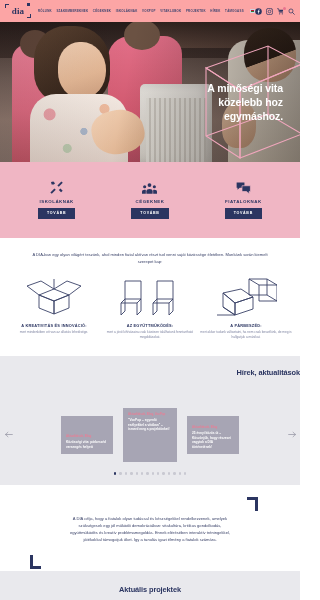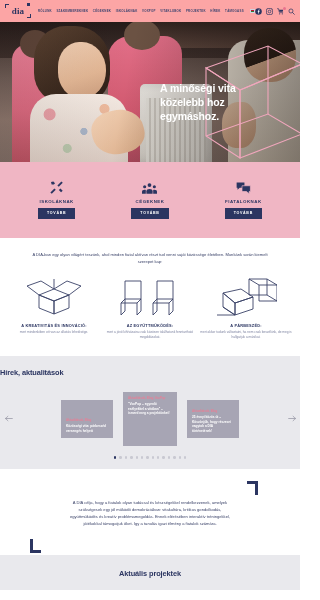--- a/index.html
+++ b/index.html
@@ -138,21 +138,21 @@
     background:linear-gradient(160deg,#eccbae,#cfa07e);
   }
   .ph-veil{
     position:absolute;inset:0;
     background:linear-gradient(100deg,rgba(20,14,12,.08) 0%,rgba(20,14,12,0) 42%,rgba(20,14,12,.30) 78%,rgba(20,14,12,.48) 100%);
   }
   
   .cube{position:absolute;right:-2px;top:18px;width:118px;height:120px;pointer-events:none;}
   .cube svg{display:block;}
   .hero-copy{
-    position:absolute;right:24px;top:60px;width:116px;z-index:3;
+    position:absolute;right:17px;top:60px;width:116px;z-index:3;text-align:right;
   }
   .hero-copy h1{
     font-size:10.5px;line-height:1.32;font-weight:700;color:#ffffff;letter-spacing:-.1px;
   }
 
   
   .pinkband{
     width:300px;height:76px;background:#f0b6c4;
     display:flex;align-items:center;justify-content:space-around;
     padding:6px 10px 8px;
@@ -194,22 +194,22 @@
   }
   .vtxt{
     font-size:3.2px;line-height:1.55;color:#7d83a0;text-align:center;margin-top:2.5px;
   }
 
   
   .news{
     width:300px;background:#e9e9ed;padding:12px 0 10px;position:relative;
   }
   .news h2{
-    text-align:left;font-size:7.4px;font-weight:700;color:#2b3561;letter-spacing:-.1px;
-    margin-bottom:12px;
+    text-align:right;font-size:7.4px;font-weight:700;color:#2b3561;letter-spacing:-.1px;
+    margin-bottom:28px;
   }
   .carousel{
     display:flex;align-items:center;justify-content:center;gap:10px;
     height:60px;position:relative;padding:0 16px;
   }
   .ncard{
     background:#a7a5b4;position:relative;overflow:hidden;padding:5px 5px;
     display:flex;flex-direction:column;justify-content:flex-end;
   }
   .ncard.side{width:52px;height:38px;}

